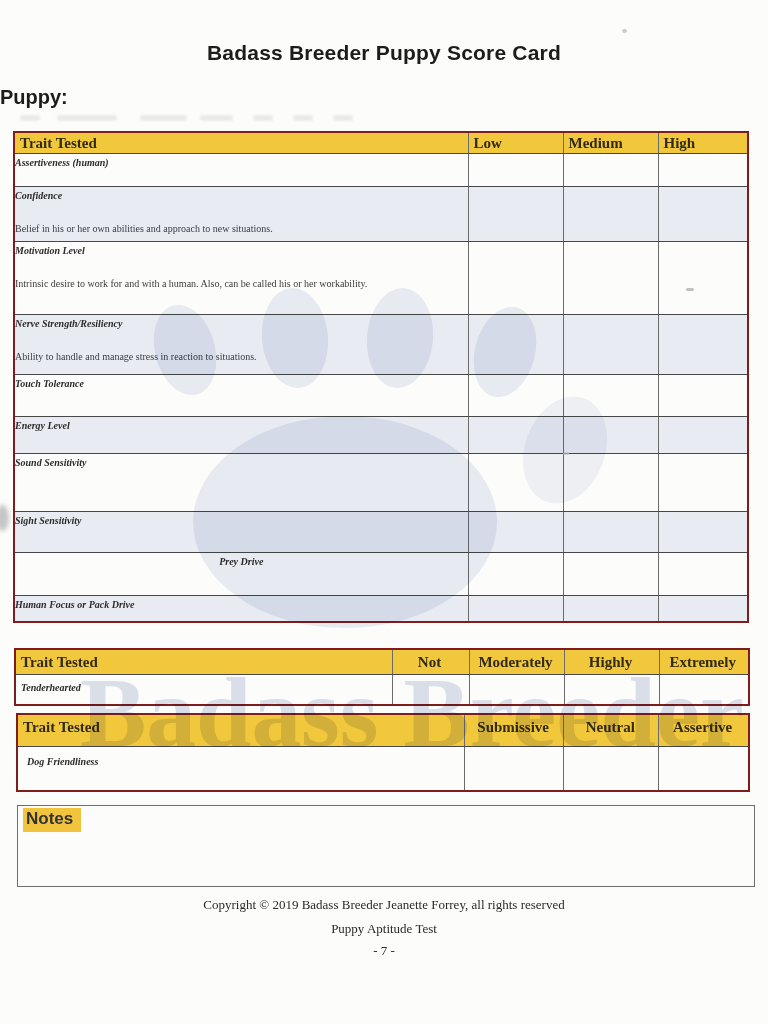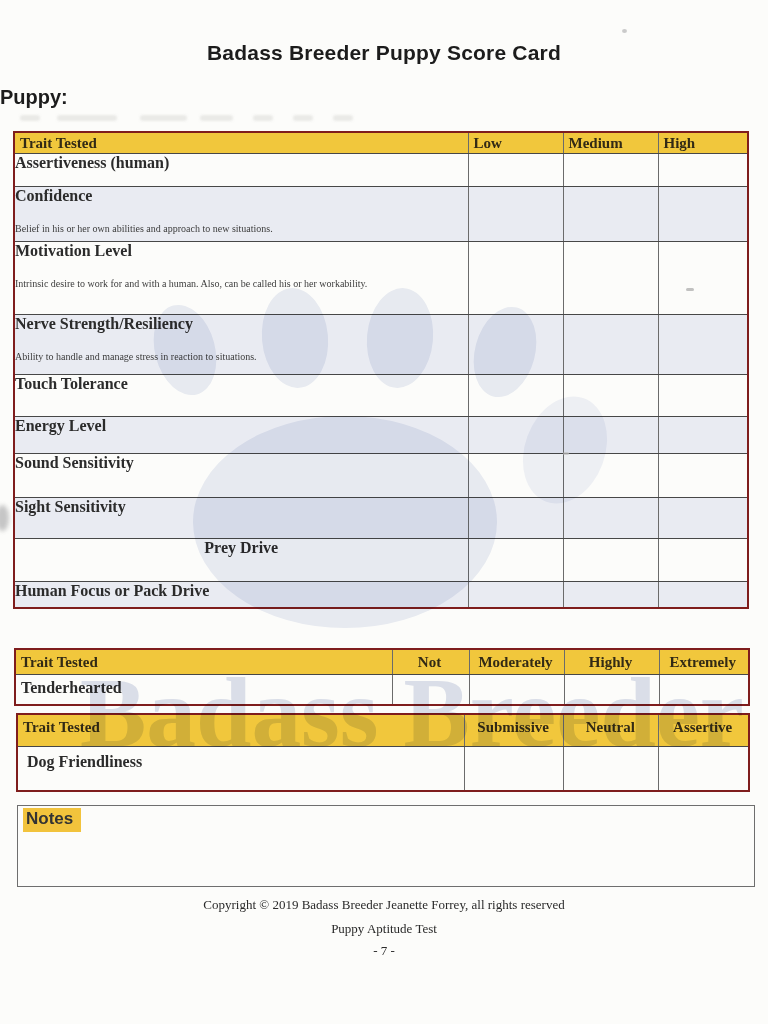--- a/index.html
+++ b/index.html
@@ -34,37 +34,37 @@
   }
   table.score-table{border:2px solid #7f1d1d;}
   .score-table thead th{
     background:var(--header_yellow,#f1c73c);
     font-weight:bold;font-size:15px;color:#322a15;
     text-align:left;padding:1px 2px 0 5px;vertical-align:middle;
   }
   .t2 thead th:not(:first-child),.t3 thead th:not(:first-child){text-align:center;padding-left:0;}
   .t3 thead th{vertical-align:top;padding-top:4px;}
   .trait-cell{padding:2px 8px 0 5px;}
-  .trait-name{font-weight:bold;font-size:16px;line-height:18px;color:#2b2b2b;}
+  .trait-name{font-weight:bold;font-size:10px;line-height:18px;color:#2b2b2b;font-style:italic;}
   .trait-desc{font-size:10px;line-height:17px;color:#3c3c3c;margin-top:15px;}
   .t2 .trait-cell{padding:4px 0 0 5px;}
   .t3 .trait-cell{padding:6px 0 0 9px;}
   
   .t1{left:13px;top:131px;}
   .t2{left:14px;top:648px;}
   .t3{left:16px;top:713px;width:731px;}
   
   .t1 thead tr{height:21px;}
   .t1 tbody tr:nth-child(1){height:33px;}
   .t1 tbody tr:nth-child(2){height:55px;}
   .t1 tbody tr:nth-child(3){height:73px;}
   .t1 tbody tr:nth-child(4){height:60px;}
   .t1 tbody tr:nth-child(5){height:42px;}
   .t1 tbody tr:nth-child(6){height:37px;}
-  .t1 tbody tr:nth-child(7){height:44px;}
+  .t1 tbody tr:nth-child(7){height:58px;}
   .t1 tbody tr:nth-child(8){height:41px;}
   .t1 tbody tr:nth-child(9){height:43px;text-align:center;}
   .t1 tbody tr:nth-child(10){height:27px;}
   .t1 tbody tr:nth-child(even) td{background:var(--row_shade,#e9ebf2);}
   .t2 thead tr{height:25px;}
   .t2 tbody tr{height:31px;}
   .t3 thead tr{height:32px;}
   .t3 tbody tr{height:45px;}
   
   .notes-box{

